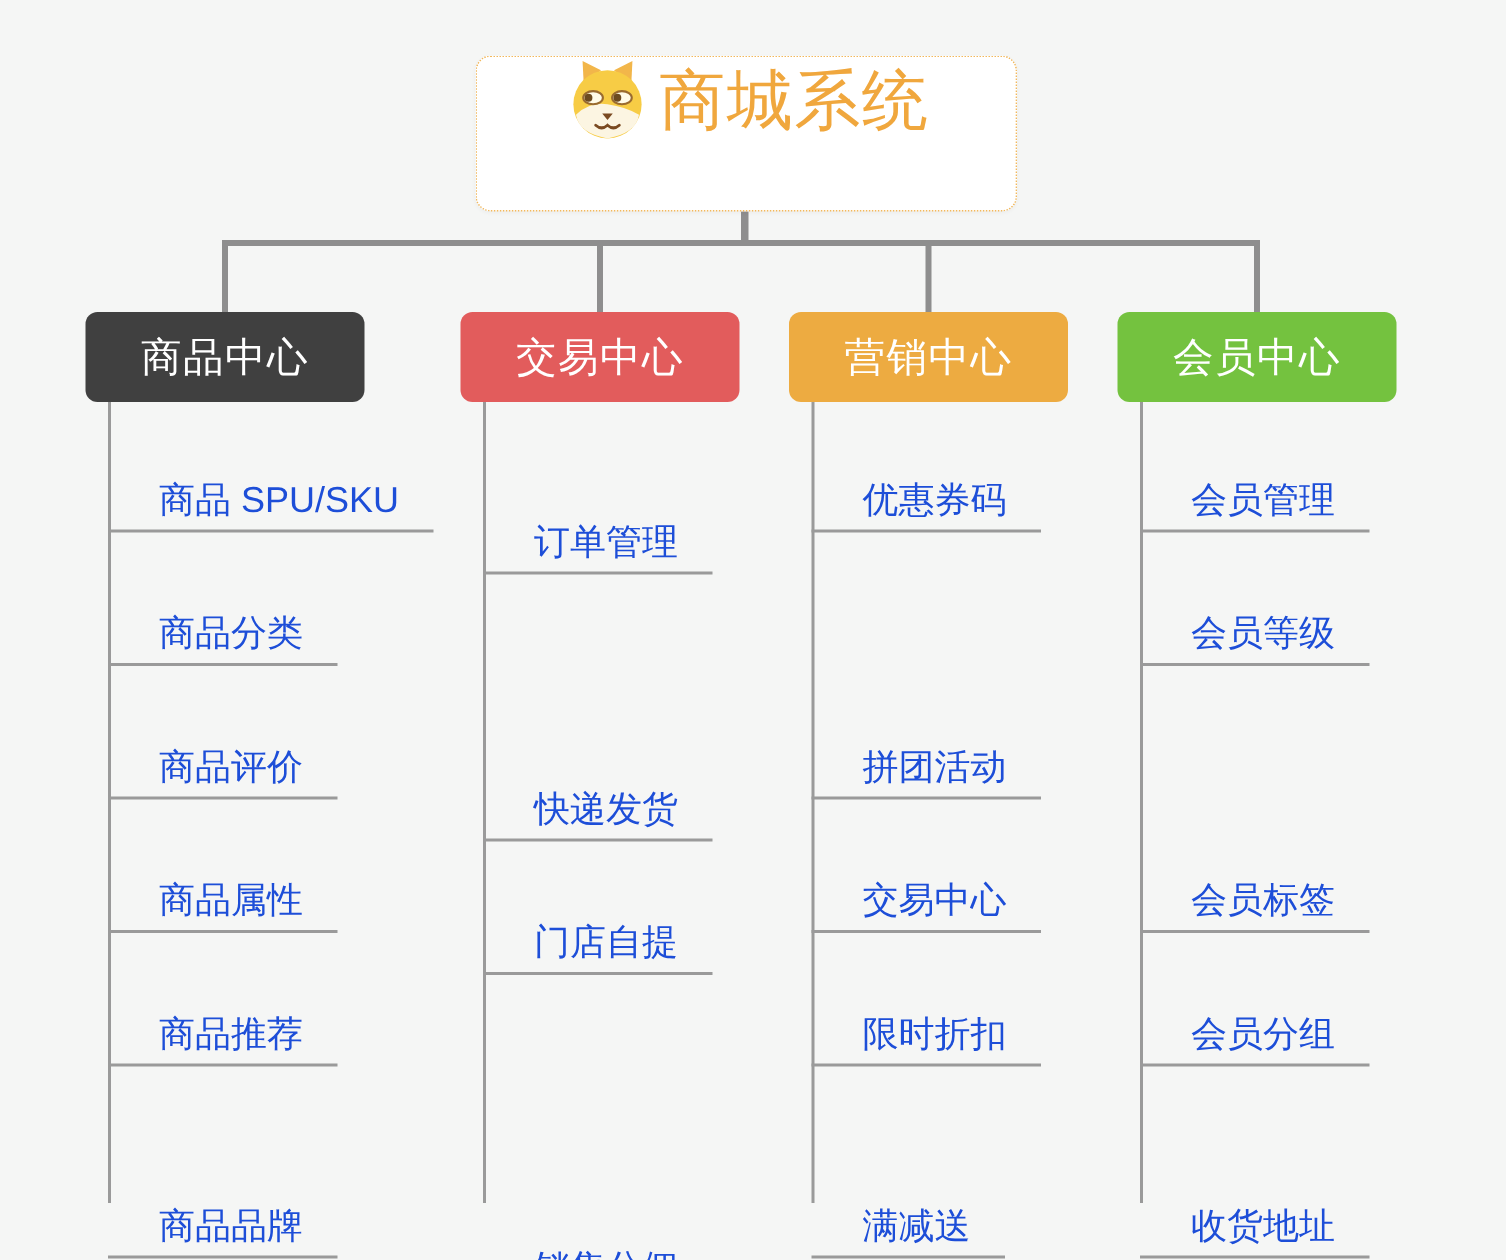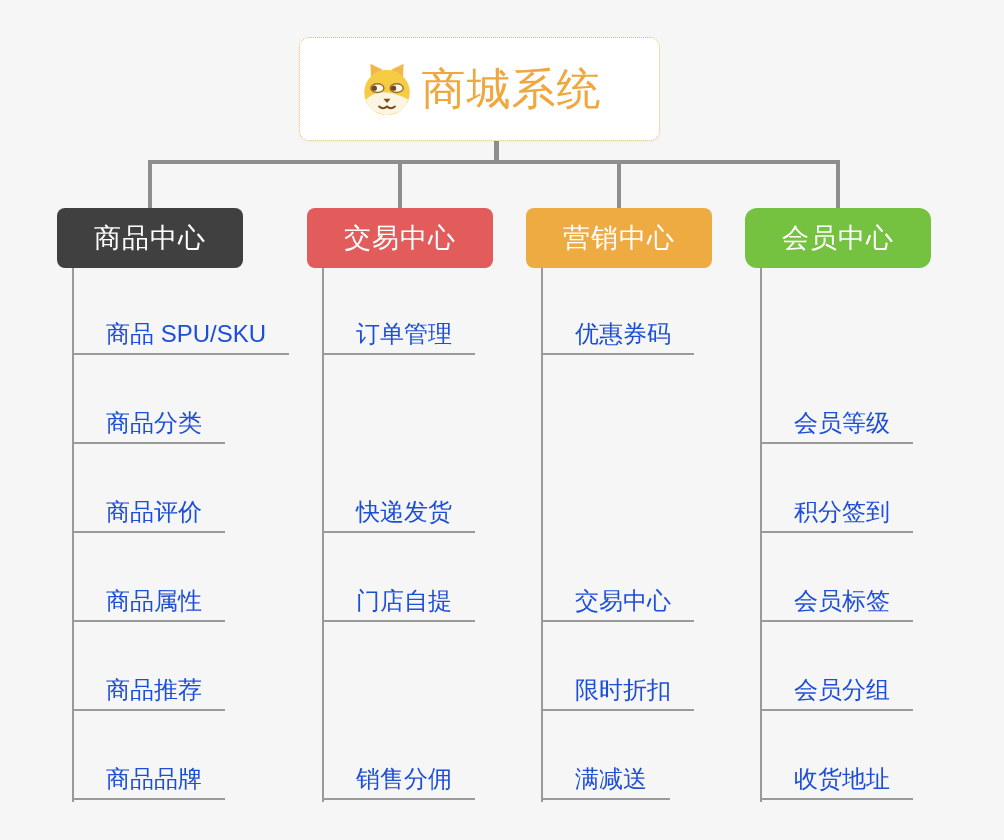--- a/index.html
+++ b/index.html
@@ -6,26 +6,26 @@
   body{
     width:1004px;height:840px;
     font-family:"Liberation Sans","DejaVu Sans",sans-serif;
     background:#f5f6f5;
     overflow:hidden;
   }
   #canvas{position:relative;width:1004px;height:840px;}
 
   
   .root-node{
-    position:absolute;left:299px;top:37px;width:361px;height:104px;
+    position:absolute;left:317px;top:37px;width:361px;height:104px;
     box-sizing:border-box;
     background:#ffffff;
     border:1px dotted #f2b85c;
     border-radius:10px;
-    display:flex;align-items:center;justify-content:center;gap:6px;
+    display:flex;justify-content:center;gap:6px;
     box-shadow:0 1px 3px rgba(0,0,0,0.04);
   }
   .root-title{
     font-size:44px;
     letter-spacing:1px;
     font-weight:500;
     white-space:nowrap;
   }
   .doge{width:58px;height:56px;flex:0 0 auto;}
 
@@ -64,29 +64,29 @@
 
   
   .leaf-item{
     position:absolute;
     white-space:nowrap;
     font-size:24px;line-height:28px;color:#1d4ed8;
     padding:0 23px 5px 34px;
     border-bottom:2px solid #9a9a9a;
   }
   .c1{left:72px;}
-  .c2{left:322px;}
+  .c2{left:322px;margin-top:28px;}
   .c3{left:541px;}
   .c4{left:760px;}
   .r1{top:320px;}
   .r2{top:409px;}
   .r3{top:498px;}
   .r4{top:587px;}
   .r5{top:676px;}
-  .r6{top:765px;}
+  .r6{top:804px;}
 </style>
 </head>
 <body>
 
 <div id="canvas">
 
   <div class="conn stem"></div>
   <div class="conn hline"></div>
   <div class="conn drop drop1"></div>
   <div class="conn drop drop2"></div>
@@ -111,21 +111,21 @@
 
   <div class="branch b1" style="background-color: #404040;">
     <span>商品中心</span>
   </div>
   <div class="branch b3" style="background-color: rgb(237, 171, 65);">
     <span>营销中心</span>
   </div>
   <div class="branch b2" style="background-color: rgb(226, 92, 92);">
     <span>交易中心</span>
   </div>
-  <div class="branch b4" style="background-color: rgb(116, 194, 63); border-radius: 12px;">
+  <div class="branch b4" style="background-color: rgb(116, 194, 63);">
     <span>会员中心</span>
   </div>
 
   <div class="leaf-line l1"></div>
   <div class="leaf-line l2"></div>
   <div class="leaf-line l3"></div>
   <div class="leaf-line l4"></div>
 
   <div class="leaf-item c1 r1">商品 SPU/SKU</div>
   <div class="leaf-item c1 r2">商品分类</div>
@@ -133,23 +133,24 @@
   <div class="leaf-item c1 r4">商品属性</div>
   <div class="leaf-item c1 r5">商品推荐</div>
   <div class="leaf-item c1 r6">商品品牌</div>
 
   <div class="leaf-item c2 r1">订单管理</div>
   <div class="leaf-item c2 r3">快递发货</div>
   <div class="leaf-item c2 r4">门店自提</div>
   <div class="leaf-item c2 r6">销售分佣</div>
 
   <div class="leaf-item c3 r1">优惠券码</div>
+  <div class="leaf-item c3 r3">拼团活动</div>
   <div class="leaf-item c3 r4">交易中心</div>
   <div class="leaf-item c3 r5">限时折扣</div>
   <div class="leaf-item c3 r6">满减送</div>
 
+  <div class="leaf-item c4 r1">会员管理</div>
   <div class="leaf-item c4 r2">会员等级</div>
-  <div class="leaf-item c4 r3">积分签到</div>
   <div class="leaf-item c4 r4">会员标签</div>
   <div class="leaf-item c4 r5">会员分组</div>
   <div class="leaf-item c4 r6">收货地址</div>
 
 </div>
 
 </body></html>

